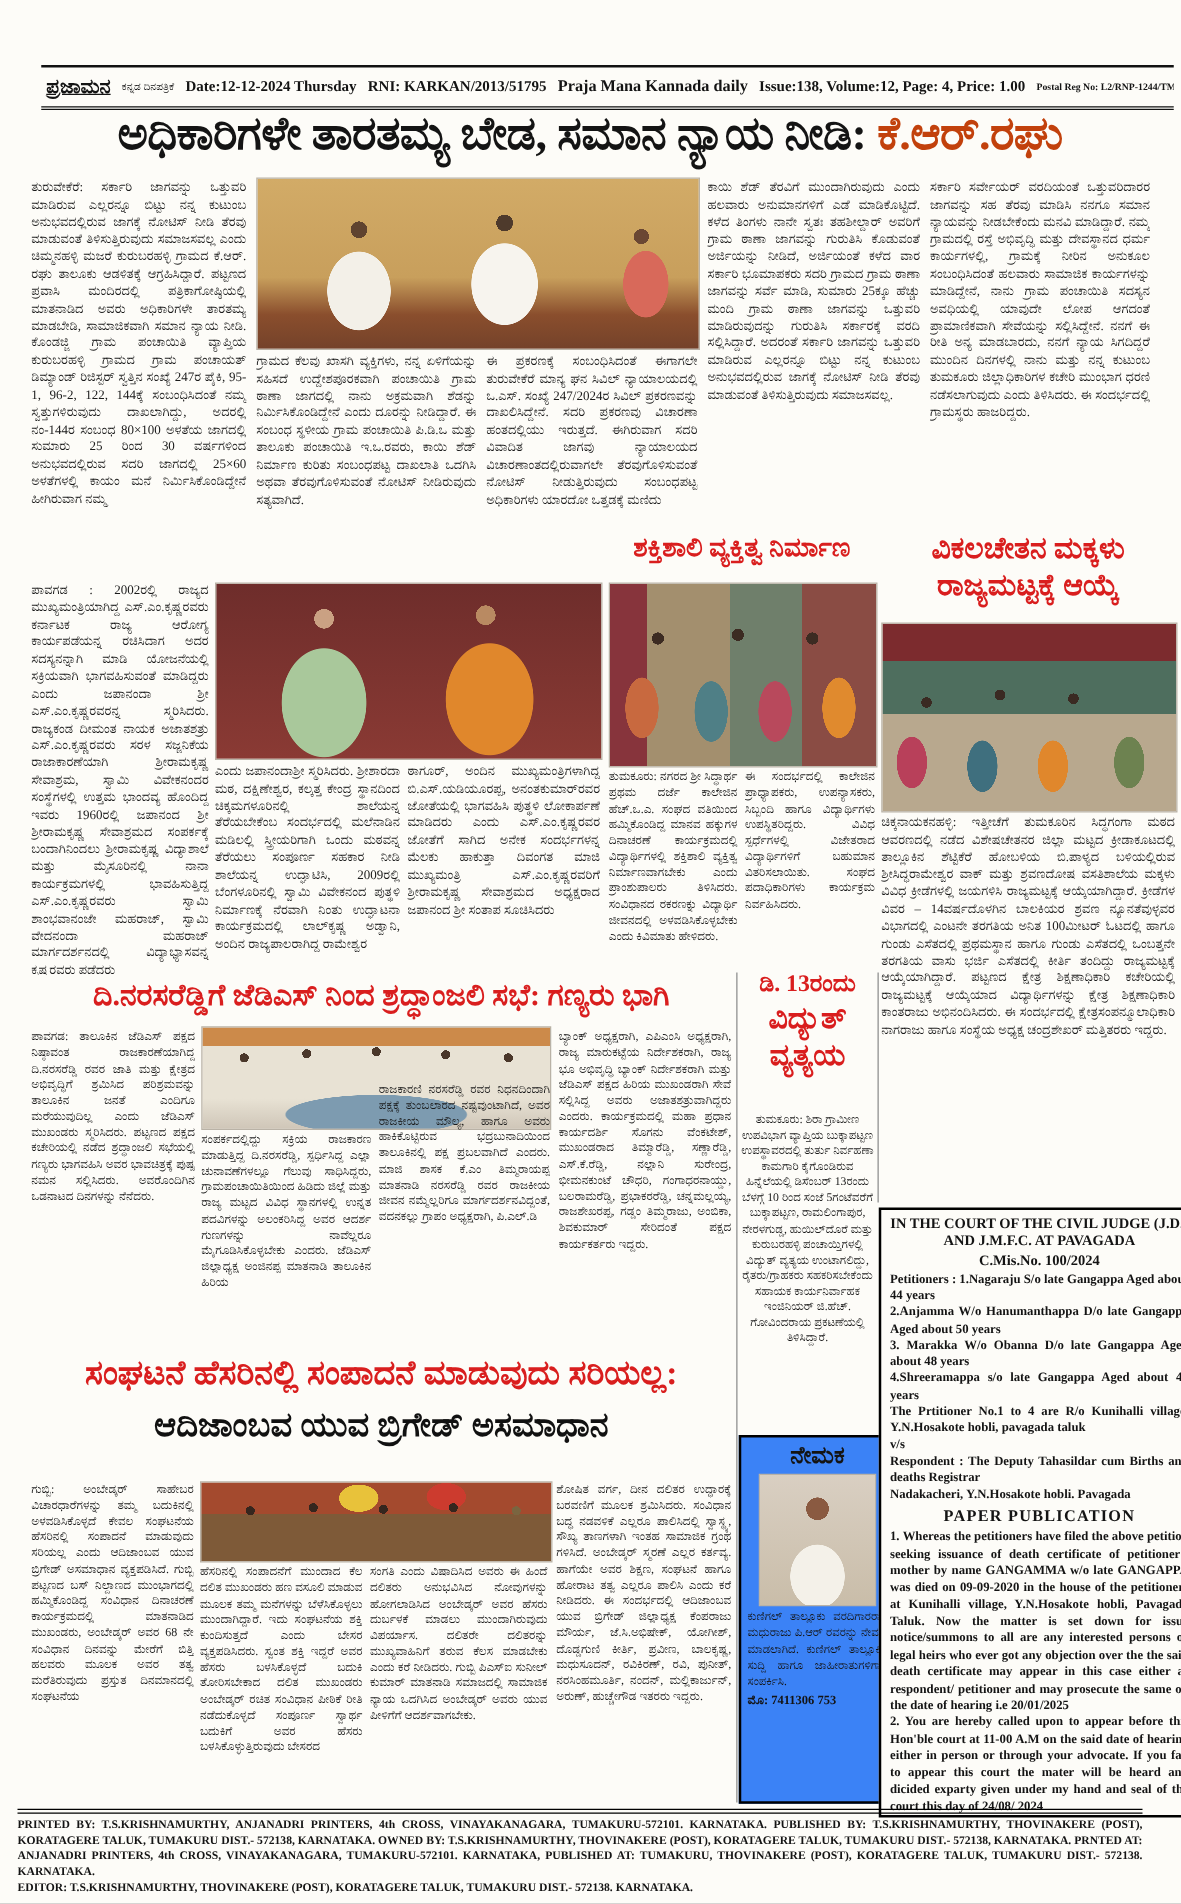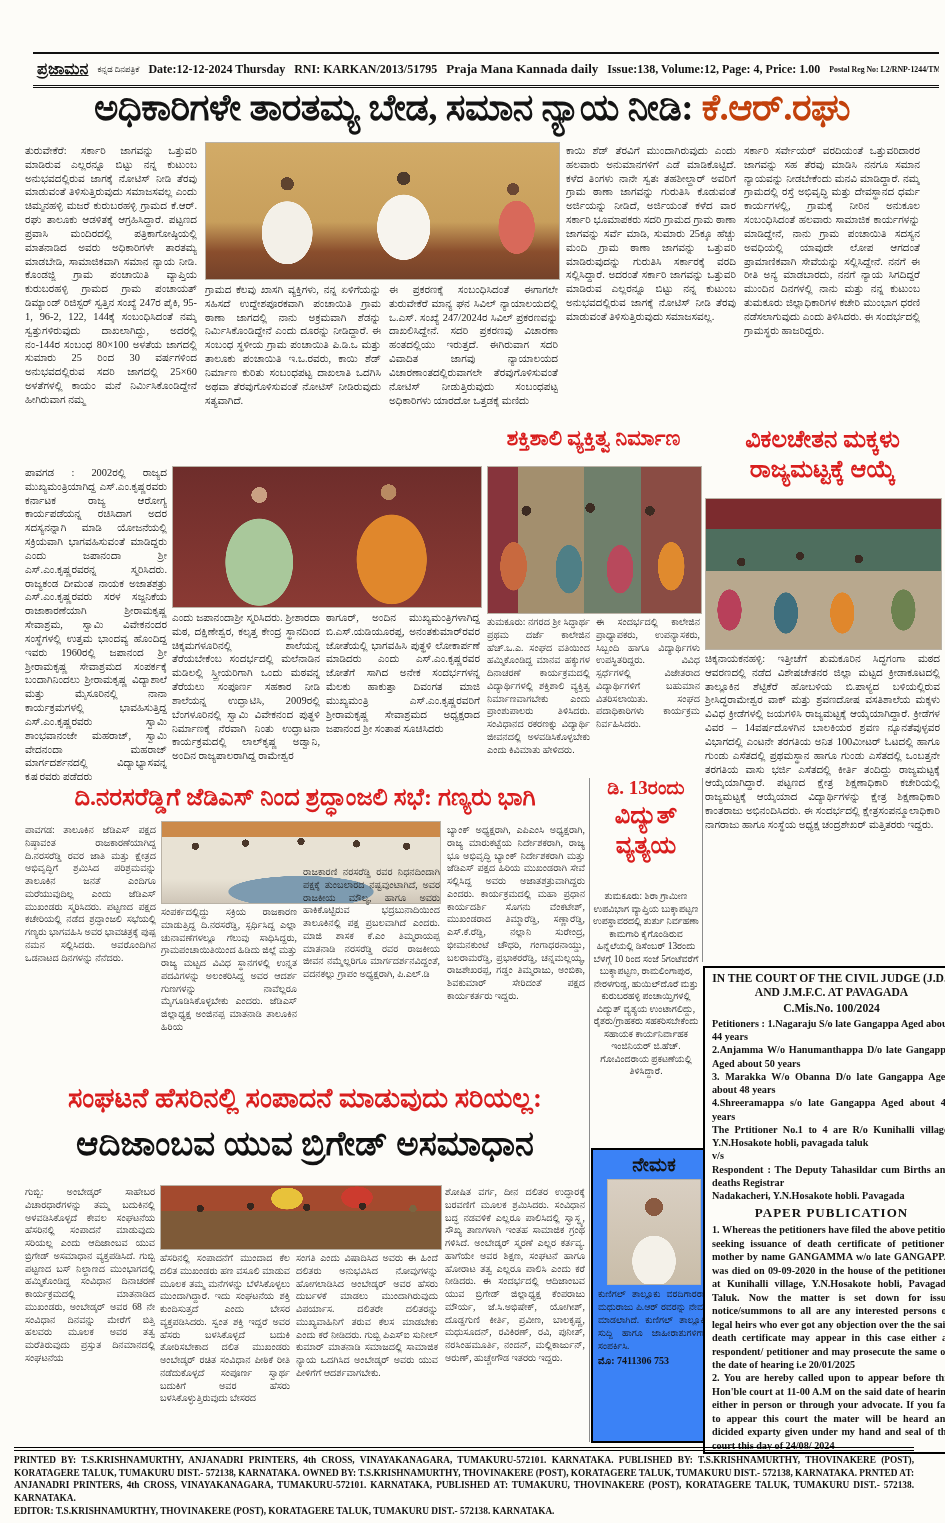--- a/index.html
+++ b/index.html
@@ -160,21 +160,21 @@
   <div class="abs bodytxt small center" style="left:592px;top:890px;width:108px;height:252px;font-size:9.4px;">ತುಮಕೂರು: ಶಿರಾ ಗ್ರಾಮೀಣ ಉಪವಿಭಾಗ ವ್ಯಾಪ್ತಿಯ ಬುಕ್ಕಾಪಟ್ಟಣ ಉಪಸ್ಥಾವರದಲ್ಲಿ ತುರ್ತು ನಿರ್ವಹಣಾ ಕಾಮಗಾರಿ ಕೈಗೊಂಡಿರುವ ಹಿನ್ನೆಲೆಯಲ್ಲಿ ಡಿಸೆಂಬರ್ 13ರಂದು ಬೆಳಗ್ಗೆ 10 ರಿಂದ ಸಂಜೆ 5ಗಂಟೆವರೆಗೆ ಬುಕ್ಕಾಪಟ್ಟಣ, ರಾಮಲಿಂಗಾಪುರ, ನೇರಳಗುಡ್ಡ, ಹುಯಿಲ್‌ದೊರೆ ಮತ್ತು ಕುರುಬರಹಳ್ಳಿ ಪಂಚಾಯ್ತಿಗಳಲ್ಲಿ ವಿದ್ಯುತ್ ವ್ಯತ್ಯಯ ಉಂಟಾಗಲಿದ್ದು, ರೈತರು/ಗ್ರಾಹಕರು ಸಹಕರಿಸಬೇಕೆಂದು ಸಹಾಯಕ ಕಾರ್ಯನಿರ್ವಾಹಕ ಇಂಜಿನಿಯರ್ ಜಿ.ಹೆಚ್. ಗೋವಿಂದರಾಯ ಪ್ರಕಟಣೆಯಲ್ಲಿ ತಿಳಿಸಿದ್ದಾರೆ.</div>
 
   <div class="abs nemakabox" style="left:591px;top:1148px;width:112px;height:283px;">
     <div class="nemaka-title">ನೇಮಕ</div>
     <div class="photo ph7" style="width:92px;height:104px;margin-top:3px;flex:none;"></div>
     <div class="nemaka-body">ಕುಣಿಗಲ್ ತಾಲ್ಲೂಕು ವರದಿಗಾರರಾಗಿ ಮಧುರಾಜು ಪಿ.ಆರ್ ರವರನ್ನು ನೇಮಕ ಮಾಡಲಾಗಿದೆ. ಕುಣಿಗಲ್ ತಾಲ್ಲೂಕಿನ ಸುದ್ದಿ ಹಾಗೂ ಜಾಹೀರಾತುಗಳಿಗಾಗಿ ಸಂಪರ್ಕಿಸಿ.</div>
     <div class="nemaka-phone">ಮೊ: 7411306 753</div>
   </div>
 
   <div class="abs h-red" style="left:25px;top:1082px;width:560px;height:40px;font-size:27px;">ಸಂಘಟನೆ ಹೆಸರಿನಲ್ಲಿ ಸಂಪಾದನೆ ಮಾಡುವುದು ಸರಿಯಲ್ಲ:</div>
-  <div class="abs h-black" style="left:25px;top:1124px;width:560px;height:56px;font-size:34px;">ಆದಿಜಾಂಬವ ಯುವ ಬ್ರಿಗೇಡ್ ಅಸಮಾಧಾನ</div>
+  <div class="abs h-black" style="left:25px;top:1124px;width:560px;height:56px;font-size:27px;">ಆದಿಜಾಂಬವ ಯುವ ಬ್ರಿಗೇಡ್ ಅಸಮಾಧಾನ</div>
   <div class="abs bodytxt small" style="left:25px;top:1186px;width:130px;height:252px;">ಗುಬ್ಬಿ: ಅಂಬೇಡ್ಕರ್ ಸಾಹೇಬರ ವಿಚಾರಧಾರೆಗಳನ್ನು ತಮ್ಮ ಬದುಕಿನಲ್ಲಿ ಅಳವಡಿಸಿಕೊಳ್ಳದೆ ಕೇವಲ ಸಂಘಟನೆಯ ಹೆಸರಿನಲ್ಲಿ ಸಂಪಾದನೆ ಮಾಡುವುದು ಸರಿಯಲ್ಲ ಎಂದು ಆದಿಜಾಂಬವ ಯುವ ಬ್ರಿಗೇಡ್ ಅಸಮಾಧಾನ ವ್ಯಕ್ತಪಡಿಸಿದೆ. ಗುಬ್ಬಿ ಪಟ್ಟಣದ ಬಸ್ ನಿಲ್ದಾಣದ ಮುಂಭಾಗದಲ್ಲಿ ಹಮ್ಮಿಕೊಂಡಿದ್ದ ಸಂವಿಧಾನ ದಿನಾಚರಣೆ ಕಾರ್ಯಕ್ರಮದಲ್ಲಿ ಮಾತನಾಡಿದ ಮುಖಂಡರು, ಅಂಬೇಡ್ಕರ್ ಅವರ 68 ನೇ ಸಂವಿಧಾನ ದಿನವನ್ನು ಮೇರೆಗೆ ಬಿತ್ತಿ ಹಲವರು ಮೂಲಕ ಅವರ ತತ್ವ ಮರೆತಿರುವುದು ಪ್ರಸ್ತುತ ದಿನಮಾನದಲ್ಲಿ ಸಂಘಟನೆಯ</div>
   <div class="abs photo ph6" style="left:160px;top:1185px;width:280px;height:63px;"></div>
   <div class="abs bodytxt small" style="left:160px;top:1252px;width:130px;height:186px;">ಹೆಸರಿನಲ್ಲಿ ಸಂಪಾದನೆಗೆ ಮುಂದಾದ ಕೆಲ ದಲಿತ ಮುಖಂಡರು ಹಣ ವಸೂಲಿ ಮಾಡುವ ಮೂಲಕ ತಮ್ಮ ಮನೆಗಳನ್ನು ಬೆಳೆಸಿಕೊಳ್ಳಲು ಮುಂದಾಗಿದ್ದಾರೆ. ಇದು ಸಂಘಟನೆಯ ಶಕ್ತಿ ಕುಂದಿಸುತ್ತದೆ ಎಂದು ಬೇಸರ ವ್ಯಕ್ತಪಡಿಸಿದರು. ಸ್ವಂತ ಶಕ್ತಿ ಇದ್ದರೆ ಅವರ ಹೆಸರು ಬಳಸಿಕೊಳ್ಳದೆ ಬದುಕಿ ತೋರಿಸಬೇಕಾದ ದಲಿತ ಮುಖಂಡರು ಅಂಬೇಡ್ಕರ್ ರಚಿತ ಸಂವಿಧಾನ ಪೀಠಿಕೆ ರೀತಿ ನಡೆದುಕೊಳ್ಳದೆ ಸಂಪೂರ್ಣ ಸ್ವಾರ್ಥ ಬದುಕಿಗೆ ಅವರ ಹೆಸರು ಬಳಸಿಕೊಳ್ಳುತ್ತಿರುವುದು ಬೇಸರದ</div>
   <div class="abs bodytxt small" style="left:296px;top:1252px;width:142px;height:186px;">ಸಂಗತಿ ಎಂದು ವಿಷಾದಿಸಿದ ಅವರು ಈ ಹಿಂದೆ ದಲಿತರು ಅನುಭವಿಸಿದ ನೋವುಗಳನ್ನು ಹೋಗಲಾಡಿಸಿದ ಅಂಬೇಡ್ಕರ್ ಅವರ ಹೆಸರು ದುರ್ಬಳಕೆ ಮಾಡಲು ಮುಂದಾಗಿರುವುದು ವಿಪರ್ಯಾಸ. ದಲಿತರೇ ದಲಿತರನ್ನು ಮುಖ್ಯವಾಹಿನಿಗೆ ತರುವ ಕೆಲಸ ಮಾಡಬೇಕು ಎಂದು ಕರೆ ನೀಡಿದರು. ಗುಬ್ಬಿ ಪಿಎಸ್ಐ ಸುನೀಲ್ ಕುಮಾರ್ ಮಾತನಾಡಿ ಸಮಾಜದಲ್ಲಿ ಸಾಮಾಜಿಕ ನ್ಯಾಯ ಒದಗಿಸಿದ ಅಂಬೇಡ್ಕರ್ ಅವರು ಯುವ ಪೀಳಿಗೆಗೆ ಆದರ್ಶವಾಗಬೇಕು.</div>
   <div class="abs bodytxt small" style="left:445px;top:1186px;width:140px;height:252px;">ಶೋಷಿತ ವರ್ಗ, ದೀನ ದಲಿತರ ಉದ್ಧಾರಕ್ಕೆ ಬರವಣಿಗೆ ಮೂಲಕ ಶ್ರಮಿಸಿದರು. ಸಂವಿಧಾನ ಬದ್ಧ ನಡವಳಿಕೆ ಎಲ್ಲರೂ ಪಾಲಿಸಿದಲ್ಲಿ ಸ್ವಾಸ್ಥ್ಯ, ಸೌಖ್ಯ ತಾಣಗಳಾಗಿ ಇಂತಹ ಸಾಮಾಜಿಕ ಗ್ರಂಥ ಗಳಿಸಿದೆ. ಅಂಬೇಡ್ಕರ್ ಸ್ಮರಣೆ ಎಲ್ಲರ ಕರ್ತವ್ಯ. ಹಾಗೆಯೇ ಅವರ ಶಿಕ್ಷಣ, ಸಂಘಟನೆ ಹಾಗೂ ಹೋರಾಟ ತತ್ವ ಎಲ್ಲರೂ ಪಾಲಿಸಿ ಎಂದು ಕರೆ ನೀಡಿದರು. ಈ ಸಂದರ್ಭದಲ್ಲಿ ಆದಿಜಾಂಬವ ಯುವ ಬ್ರಿಗೇಡ್ ಜಿಲ್ಲಾಧ್ಯಕ್ಷ ಕೆಂಪರಾಜು ಮೌರ್ಯ, ಜೆ.ಸಿ.ಅಭಿಷೇಕ್, ಯೋಗೀಶ್, ದೊಡ್ಡಗುಣಿ ಕೀರ್ತಿ, ಪ್ರವೀಣ, ಬಾಲಕೃಷ್ಣ, ಮಧುಸೂದನ್, ರವಿಕಿರಣ್, ರವಿ, ಪುನೀತ್, ನರಸಿಂಹಮೂರ್ತಿ, ನಂದನ್, ಮಲ್ಲಿಕಾರ್ಜುನ್, ಅರುಣ್, ಹುಚ್ಚೇಗೌಡ ಇತರರು ಇದ್ದರು.</div>
 
   <div class="abs courtbox" style="left:703px;top:966px;width:239px;height:476px;">
     <div class="court-title">IN THE COURT OF THE CIVIL JUDGE (J.D.) AND J.M.F.C. AT PAVAGADA</div>
     <div class="court-case">C.Mis.No. 100/2024</div>
     <div class="court-line">Petitioners : 1.Nagaraju S/o late Gangappa Aged about 44 years</div>

